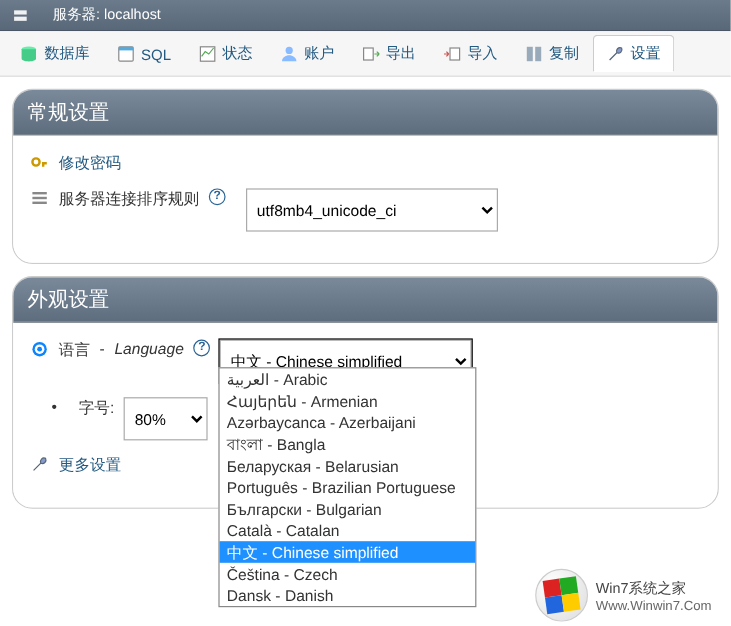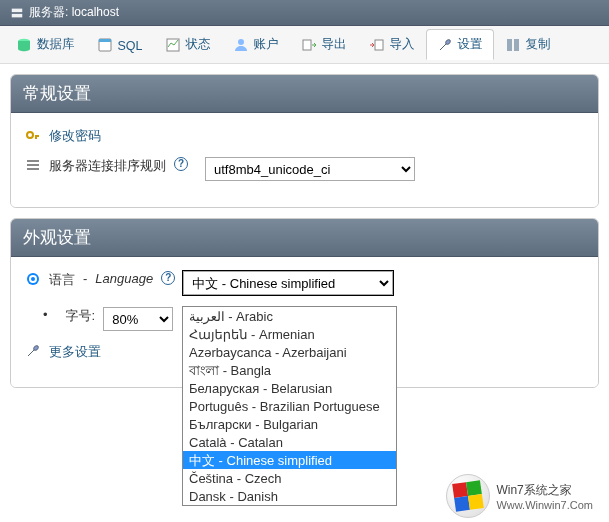--- a/index.html
+++ b/index.html
@@ -13,21 +13,21 @@
     overflow: hidden;
     position: relative;
   }
   .breadcrumb-bar {
     background: linear-gradient(to bottom, #6b7b8c, #596879);
     color: #fff;
     padding: 4px 10px;
     font-size: 12px;
     display: flex;
     align-items: center;
-    gap: 5px;
+    gap: 20px;
     border-bottom: 1px solid #4a5665;
   }
   .breadcrumb-icon { width: 14px; height: 14px; display:inline-block; }
   .toolbar {
     display: flex;
     background: #f6f6f6;
     border-bottom: 1px solid #ddd;
     padding: 3px 5px;
     gap: 0;
   }
@@ -44,21 +44,21 @@
   .toolbar-item.active {
     background: #fff;
     border: 1px solid #ccc;
     border-bottom: 1px solid #fff;
     color: #235a81;
   }
   .toolbar-item .ticon { width:16px; height:16px; display:inline-block; }
   .section {
     margin: 10px;
     border: 1px solid #ccc;
-    border-radius: 6px;
+    border-radius: 17px;
     overflow: hidden;
   }
   .section-header {
     background: linear-gradient(to bottom, #7a8a9a, #5d6d7e);
     color: #fff;
     padding: 7px 12px;
     font-size: 17px;
     font-weight: normal;
     border-bottom: 1px solid #4a5665;
   }
@@ -75,21 +75,21 @@
   }
   .link { color: #235a81; text-decoration:none; cursor:pointer;}
   .form-row .ficon { width:16px; height:16px; display:inline-block; }
   select, input[type=text] {
     font-size: 13px;
     padding: 2px 4px;
     border: 1px solid #aaa;
     background: #fff;
     font-family: sans-serif;
   }
-  select { height: 24px; }
+  select { height: 36px; }
   .wide-sel { width: 210px; }
   .bullet-row { margin-left: 18px; }
   .bullet-row::before { content:"•"; margin-right:10px;}
   .dropdown {
     position: absolute;
     left: 182px;
     top: 306px;
     width: 215px;
     background: #fff;
     border: 1px solid #888;
@@ -181,32 +181,32 @@
         </svg></span>
     <span>导出</span>
   </div>
   <div class="toolbar-item">
     <span class="ticon"><svg viewBox="0 0 16 16">
           <rect x="6" y="3" width="8" height="10" fill="#fff" stroke="#888"></rect>
           <path d="M1 8h4m0 0-2-2m2 2-2 2" stroke="#c55" fill="none"></path>
         </svg></span>
     <span>导入</span>
   </div>
-  <div class="toolbar-item active">
-    <span class="ticon"><svg viewBox="0 0 16 16">
-          <path d="M13 3a3 3 0 0 1-4 4L3 13l0 0 6-6a3 3 0 0 1 4-4z" fill="#89c" stroke="#567"></path>
-        </svg></span>
-    <span>设置</span>
-  </div>
   <div class="toolbar-item">
     <span class="ticon"><svg viewBox="0 0 16 16">
           <rect x="2" y="2" width="5" height="12" fill="#9ab"></rect>
           <rect x="9" y="2" width="5" height="12" fill="#9ab"></rect>
         </svg></span>
     <span>复制</span>
+  </div>
+  <div class="toolbar-item active">
+    <span class="ticon"><svg viewBox="0 0 16 16">
+          <path d="M13 3a3 3 0 0 1-4 4L3 13l0 0 6-6a3 3 0 0 1 4-4z" fill="#89c" stroke="#567"></path>
+        </svg></span>
+    <span>设置</span>
   </div>
 </div>
 
 <div class="section">
   <div class="section-header">常规设置</div>
   <div class="section-body">
     <div class="form-row">
       <span class="ficon"><svg viewBox="0 0 16 16">
             <circle cx="5" cy="8" r="3" fill="none" stroke="#c90" stroke-width="2"></circle>
             <path d="M7 8h7v2h-2v2h-2v-4" fill="#c90"></path>

